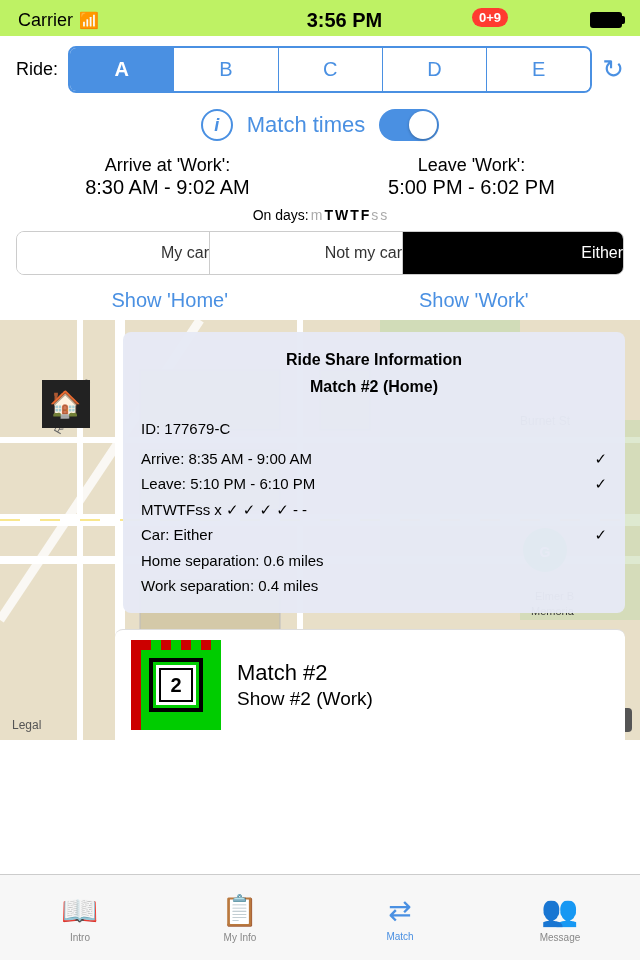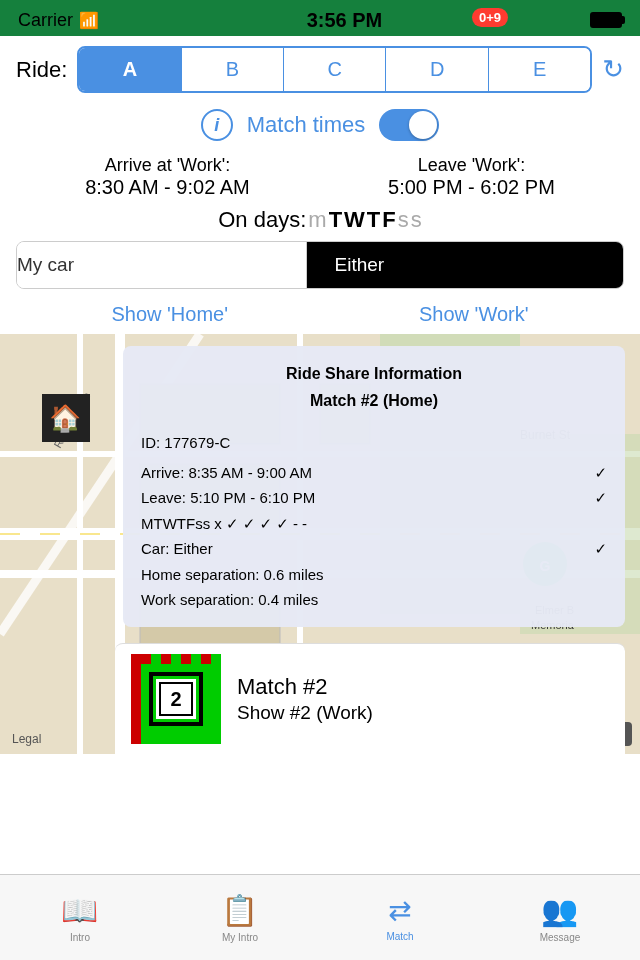--- a/index.html
+++ b/index.html
@@ -13,21 +13,21 @@
       position: relative;
     }
 
     
     .status-bar {
       display: flex;
       justify-content: space-between;
       align-items: center;
       padding: 8px 18px 4px 18px;
       height: 36px;
-      background: #15803d;
+      background: #bef264;
       gap: 12px;
     }
     .status-carrier {
       font-size: 18px;
       font-weight: 500;
       color: #000;
       display: flex;
       align-items: center;
       gap: 6px;
     }
@@ -58,21 +58,21 @@
     }
 
     
     .ride-row {
       display: flex;
       align-items: center;
       padding: 10px 16px;
       gap: 10px;
     }
     .ride-label {
-      font-size: 22px;
+      font-size: 18px;
       color: #000;
       font-weight: 400;
     }
     .ride-tabs {
       display: flex;
       border: 2px solid #4A90E2;
       border-radius: 8px;
       overflow: hidden;
       flex: 1;
     }
@@ -165,42 +165,42 @@
       font-weight: 400;
     }
 
     
     .days-row {
       display: flex;
       justify-content: center;
       align-items: center;
       gap: 2px;
       padding: 4px 16px 8px;
-      font-size: 22px;
+      font-size: 14px;
     }
     .days-label {
       color: #000;
       font-weight: 400;
     }
     .day { color: #aaa; }
     .day.active { color: #000; font-weight: 600; }
 
     
     .car-type-row {
       display: flex;
       margin: 0 16px 10px;
       border: 1.5px solid #ccc;
       border-radius: 8px;
       overflow: hidden;
     }
     .car-type-btn {
       flex: 1;
-      text-align: left;
+      text-align: right;
       padding: 12px 0;
-      font-size: 19px;
+      font-size: 16px;
       color: #333;
       background: #fff;
       cursor: pointer;
       border-right: 1.5px solid #ccc;
     }
     .car-type-btn:last-child { border-right: none; }
     .car-type-btn.active {
       background: #000;
       color: #fff;
       padding-left: 28px;
@@ -448,20 +448,21 @@
   <span class="day active">T</span>
   <span class="day active">W</span>
   <span class="day active">T</span>
   <span class="day active">F</span>
   <span class="day">s</span>
   <span class="day">s</span>
 </div>
 
 <div class="car-type-row">
   <div class="car-type-btn">My car</div>
+  <div class="car-type-btn">Not my car</div>
   <div class="car-type-btn active">Either</div>
 </div>
 
 <div class="show-links-row">
   <span class="show-link">Show 'Home'</span>
   <span class="show-link">Show 'Work'</span>
 </div>
 
 <div class="map-container">
 
@@ -568,21 +569,21 @@
   <div class="map-badge">172</div>
 </div>
 
 <div class="tab-bar">
   <div class="tab-item">
     <span class="tab-icon">📖</span>
     <span class="tab-label">Intro</span>
   </div>
   <div class="tab-item">
     <span class="tab-icon">📋</span>
-    <span class="tab-label">My Intro</span>
+    <span class="tab-label">My Info</span>
   </div>
   <div class="tab-item active">
     <span class="tab-icon" style="color:#4A90E2; font-size:28px;">⇄</span>
     <span class="tab-label">Match</span>
   </div>
   <div class="tab-item" style="position:relative;">
     <span class="tab-icon">👥</span>
     <span class="tab-label">Message</span>
   </div>
 </div>

